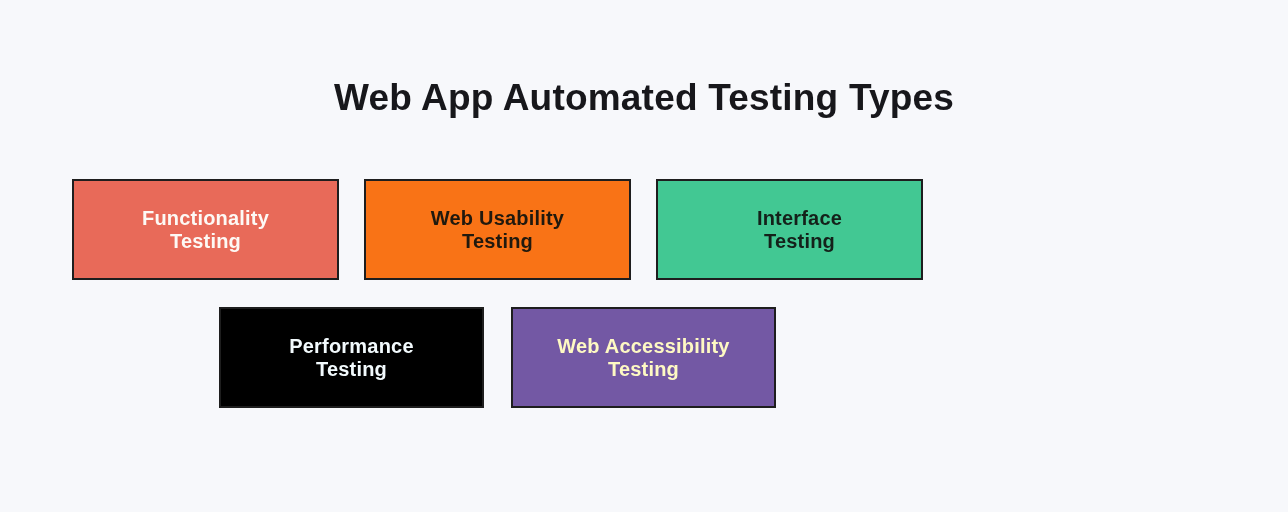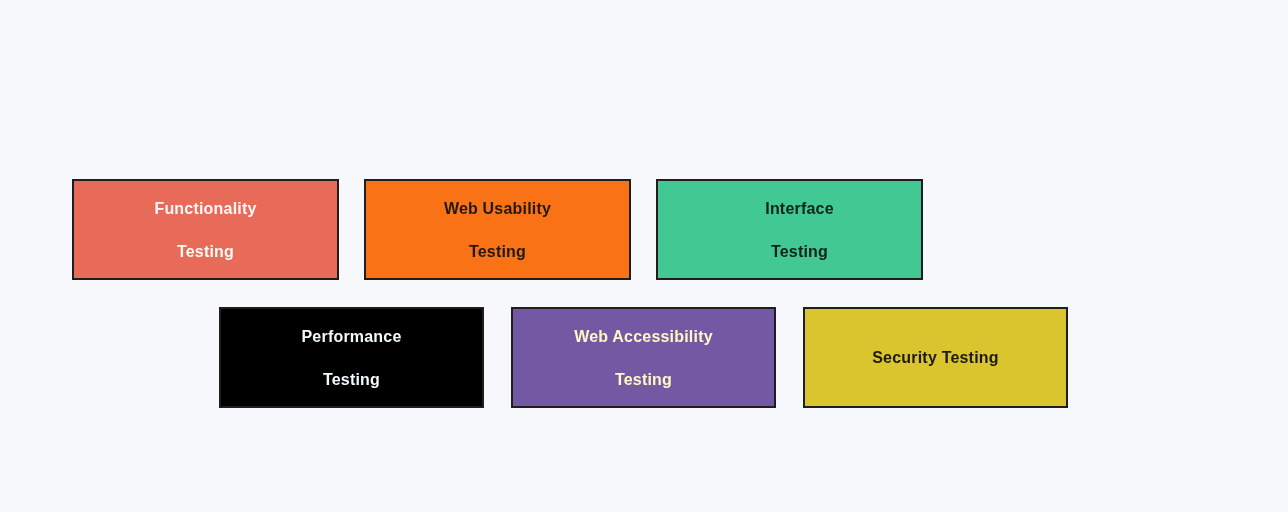--- a/index.html
+++ b/index.html
@@ -50,31 +50,32 @@
     display: flex;
     align-items: center;
     justify-content: center;
     text-align: center;
   }
   .row-2 .box {
     width: 265px;
   }
   .box-label {
     white-space: pre-line;
-    font-size: 16px;
-    line-height: 43px;
+    font-size: 20px;
+    line-height: 23px;
     font-weight: 700;
     letter-spacing: 0.2px;
   }
 </style>
 </head>
 <body>
 
 <div class="stage" style="background: rgb(247, 248, 251);">
 
+  <h1 class="title" style="color: rgb(23, 23, 27);">Web App Automated Testing Types</h1>
 
   <div class="row row-1">
     <div class="box" style="background: rgb(232, 106, 89); color: rgb(253, 249, 245); border-color: rgb(30, 30, 30);">
       <span class="box-label">Functionality
 Testing</span>
     </div>
     <div class="box" style="background: #f97316; color: rgb(32, 25, 14); border-color: rgb(30, 30, 30);">
       <span class="box-label">Web Usability
 Testing</span>
     </div>
@@ -86,18 +87,15 @@
 
   <div class="row row-2">
     <div class="box" style="background: #000000; color: rgb(242, 250, 253); border-color: rgb(30, 30, 30);">
       <span class="box-label">Performance
 Testing</span>
     </div>
     <div class="box" style="background: rgb(115, 88, 164); color: #fef9c3; border-color: rgb(30, 30, 30);">
       <span class="box-label">Web Accessibility
 Testing</span>
     </div>
-    <div class="box" style="background: rgb(219, 197, 47); color: rgb(29, 26, 12); border-color: rgb(30, 30, 30);">
-      <span class="box-label">Security Testing</span>
-    </div>
   </div>
 
 </div>
 
 </body></html>

